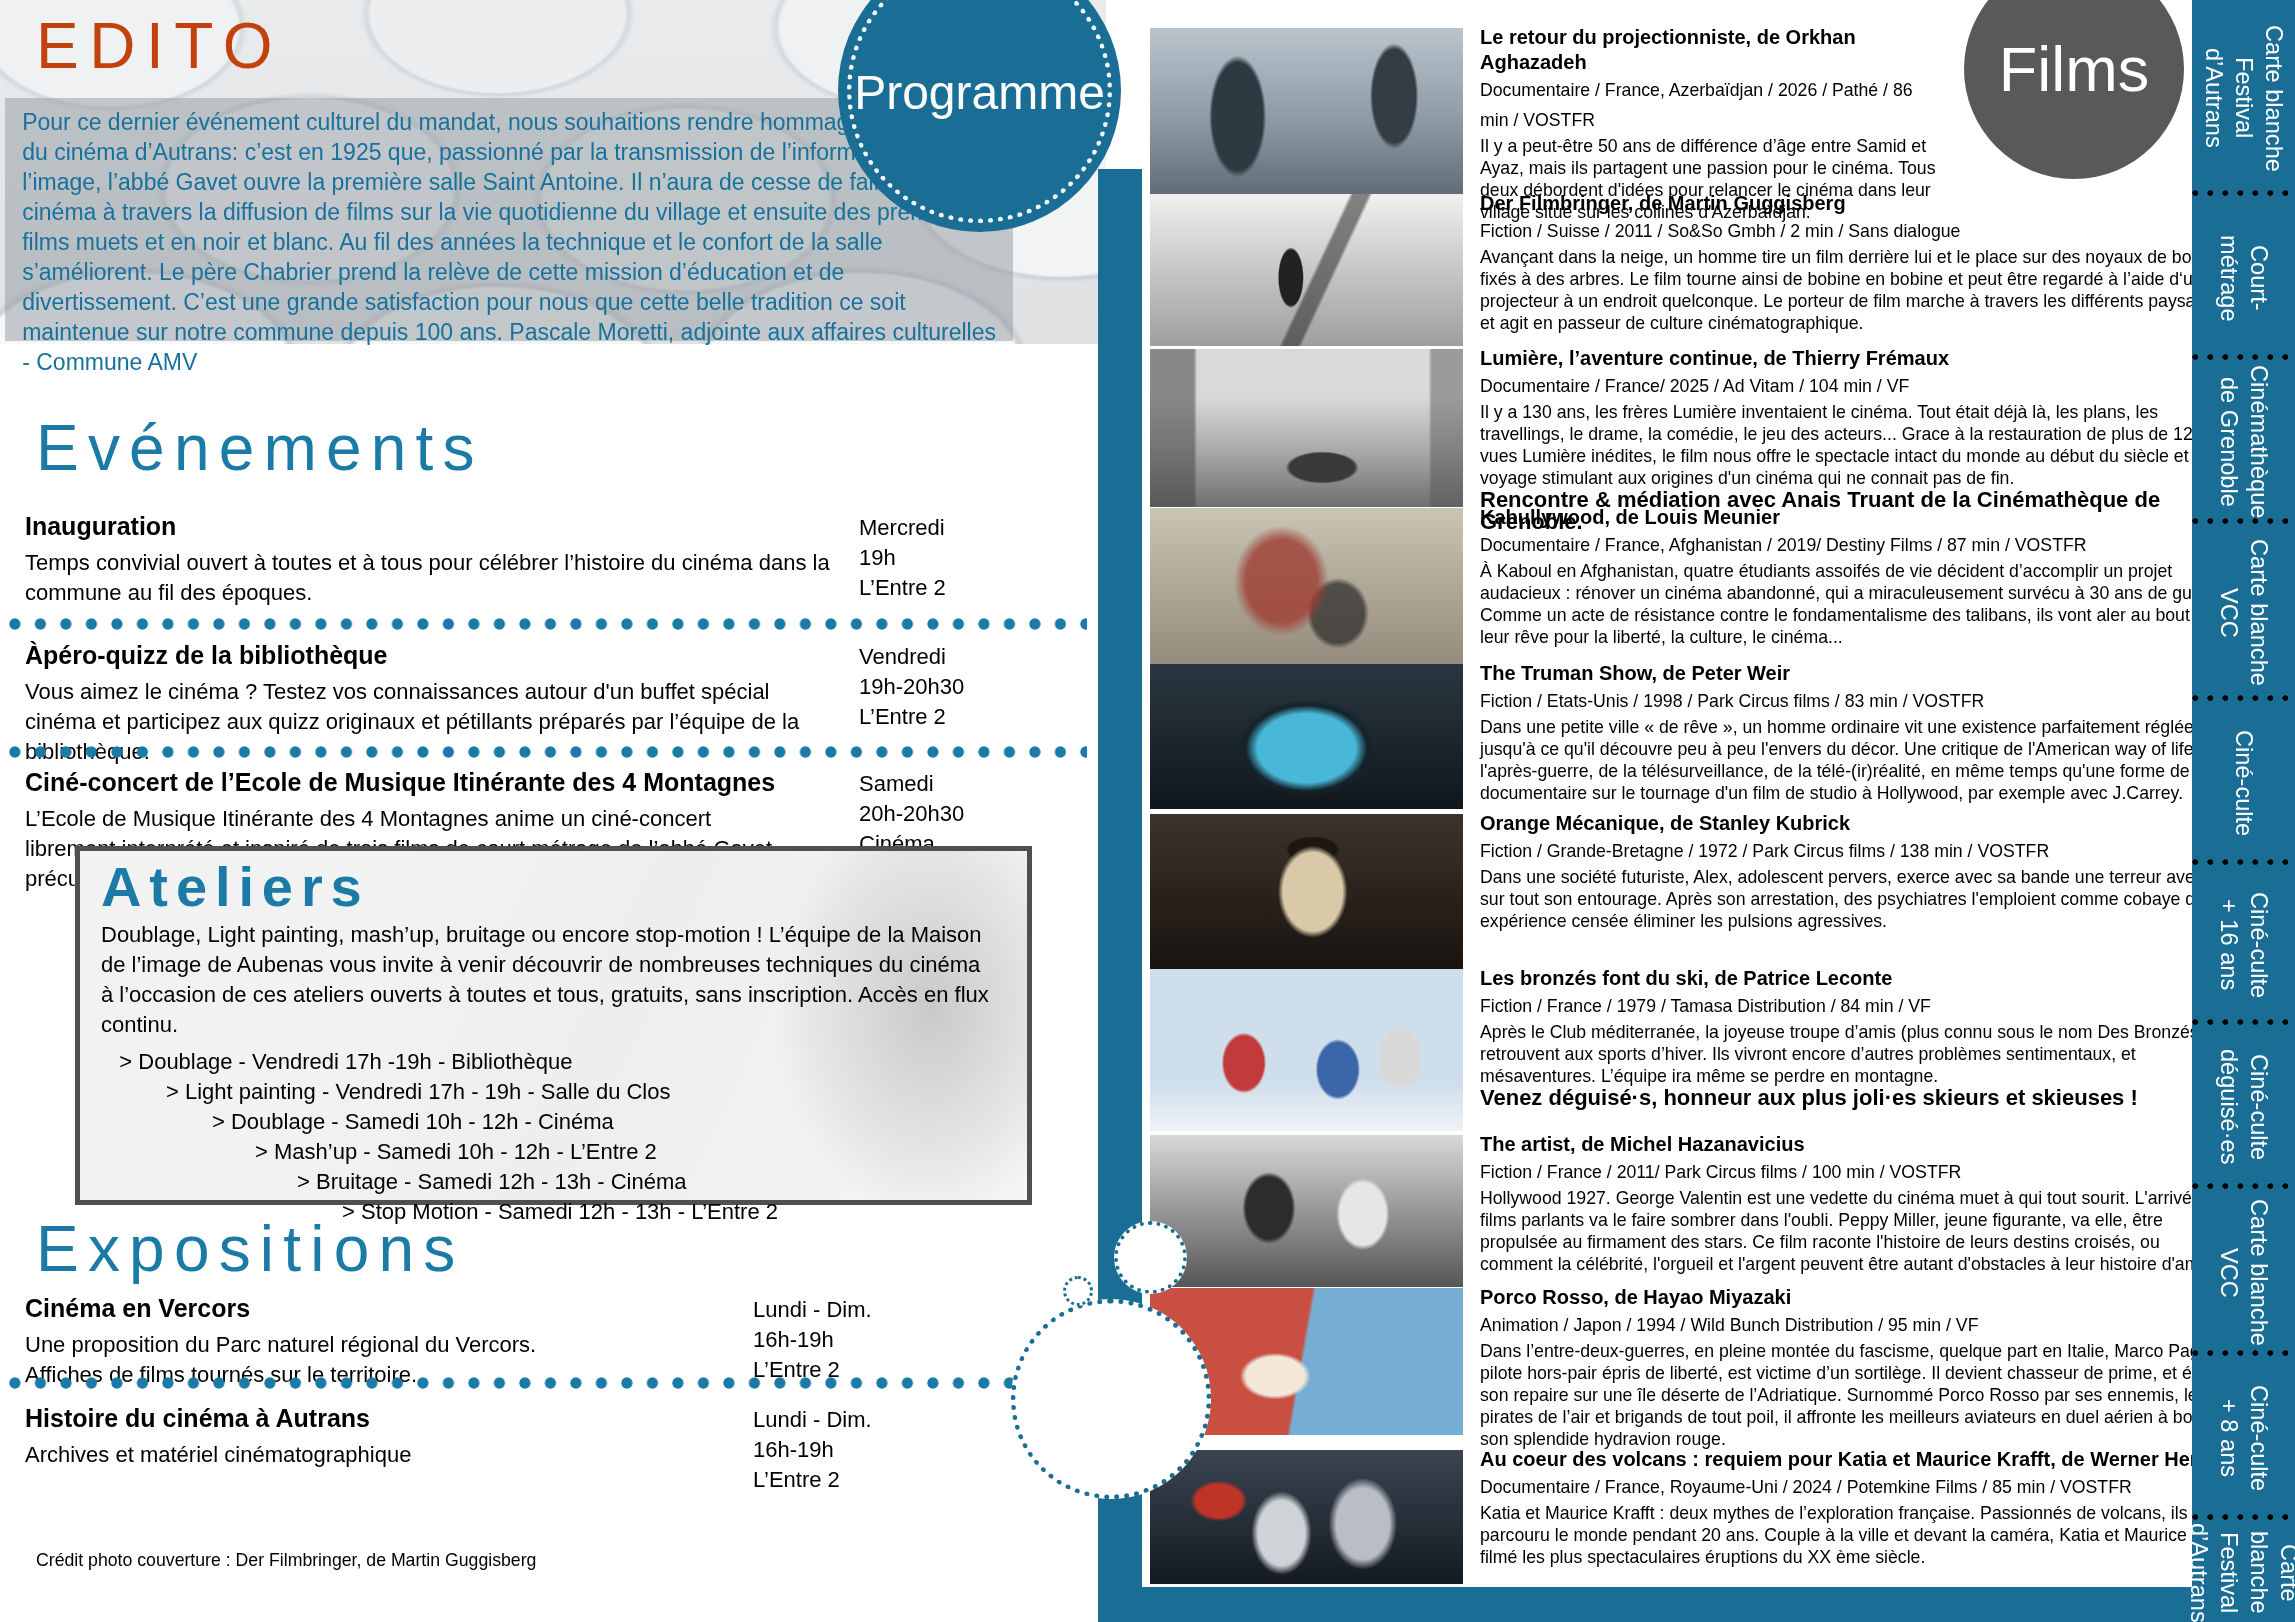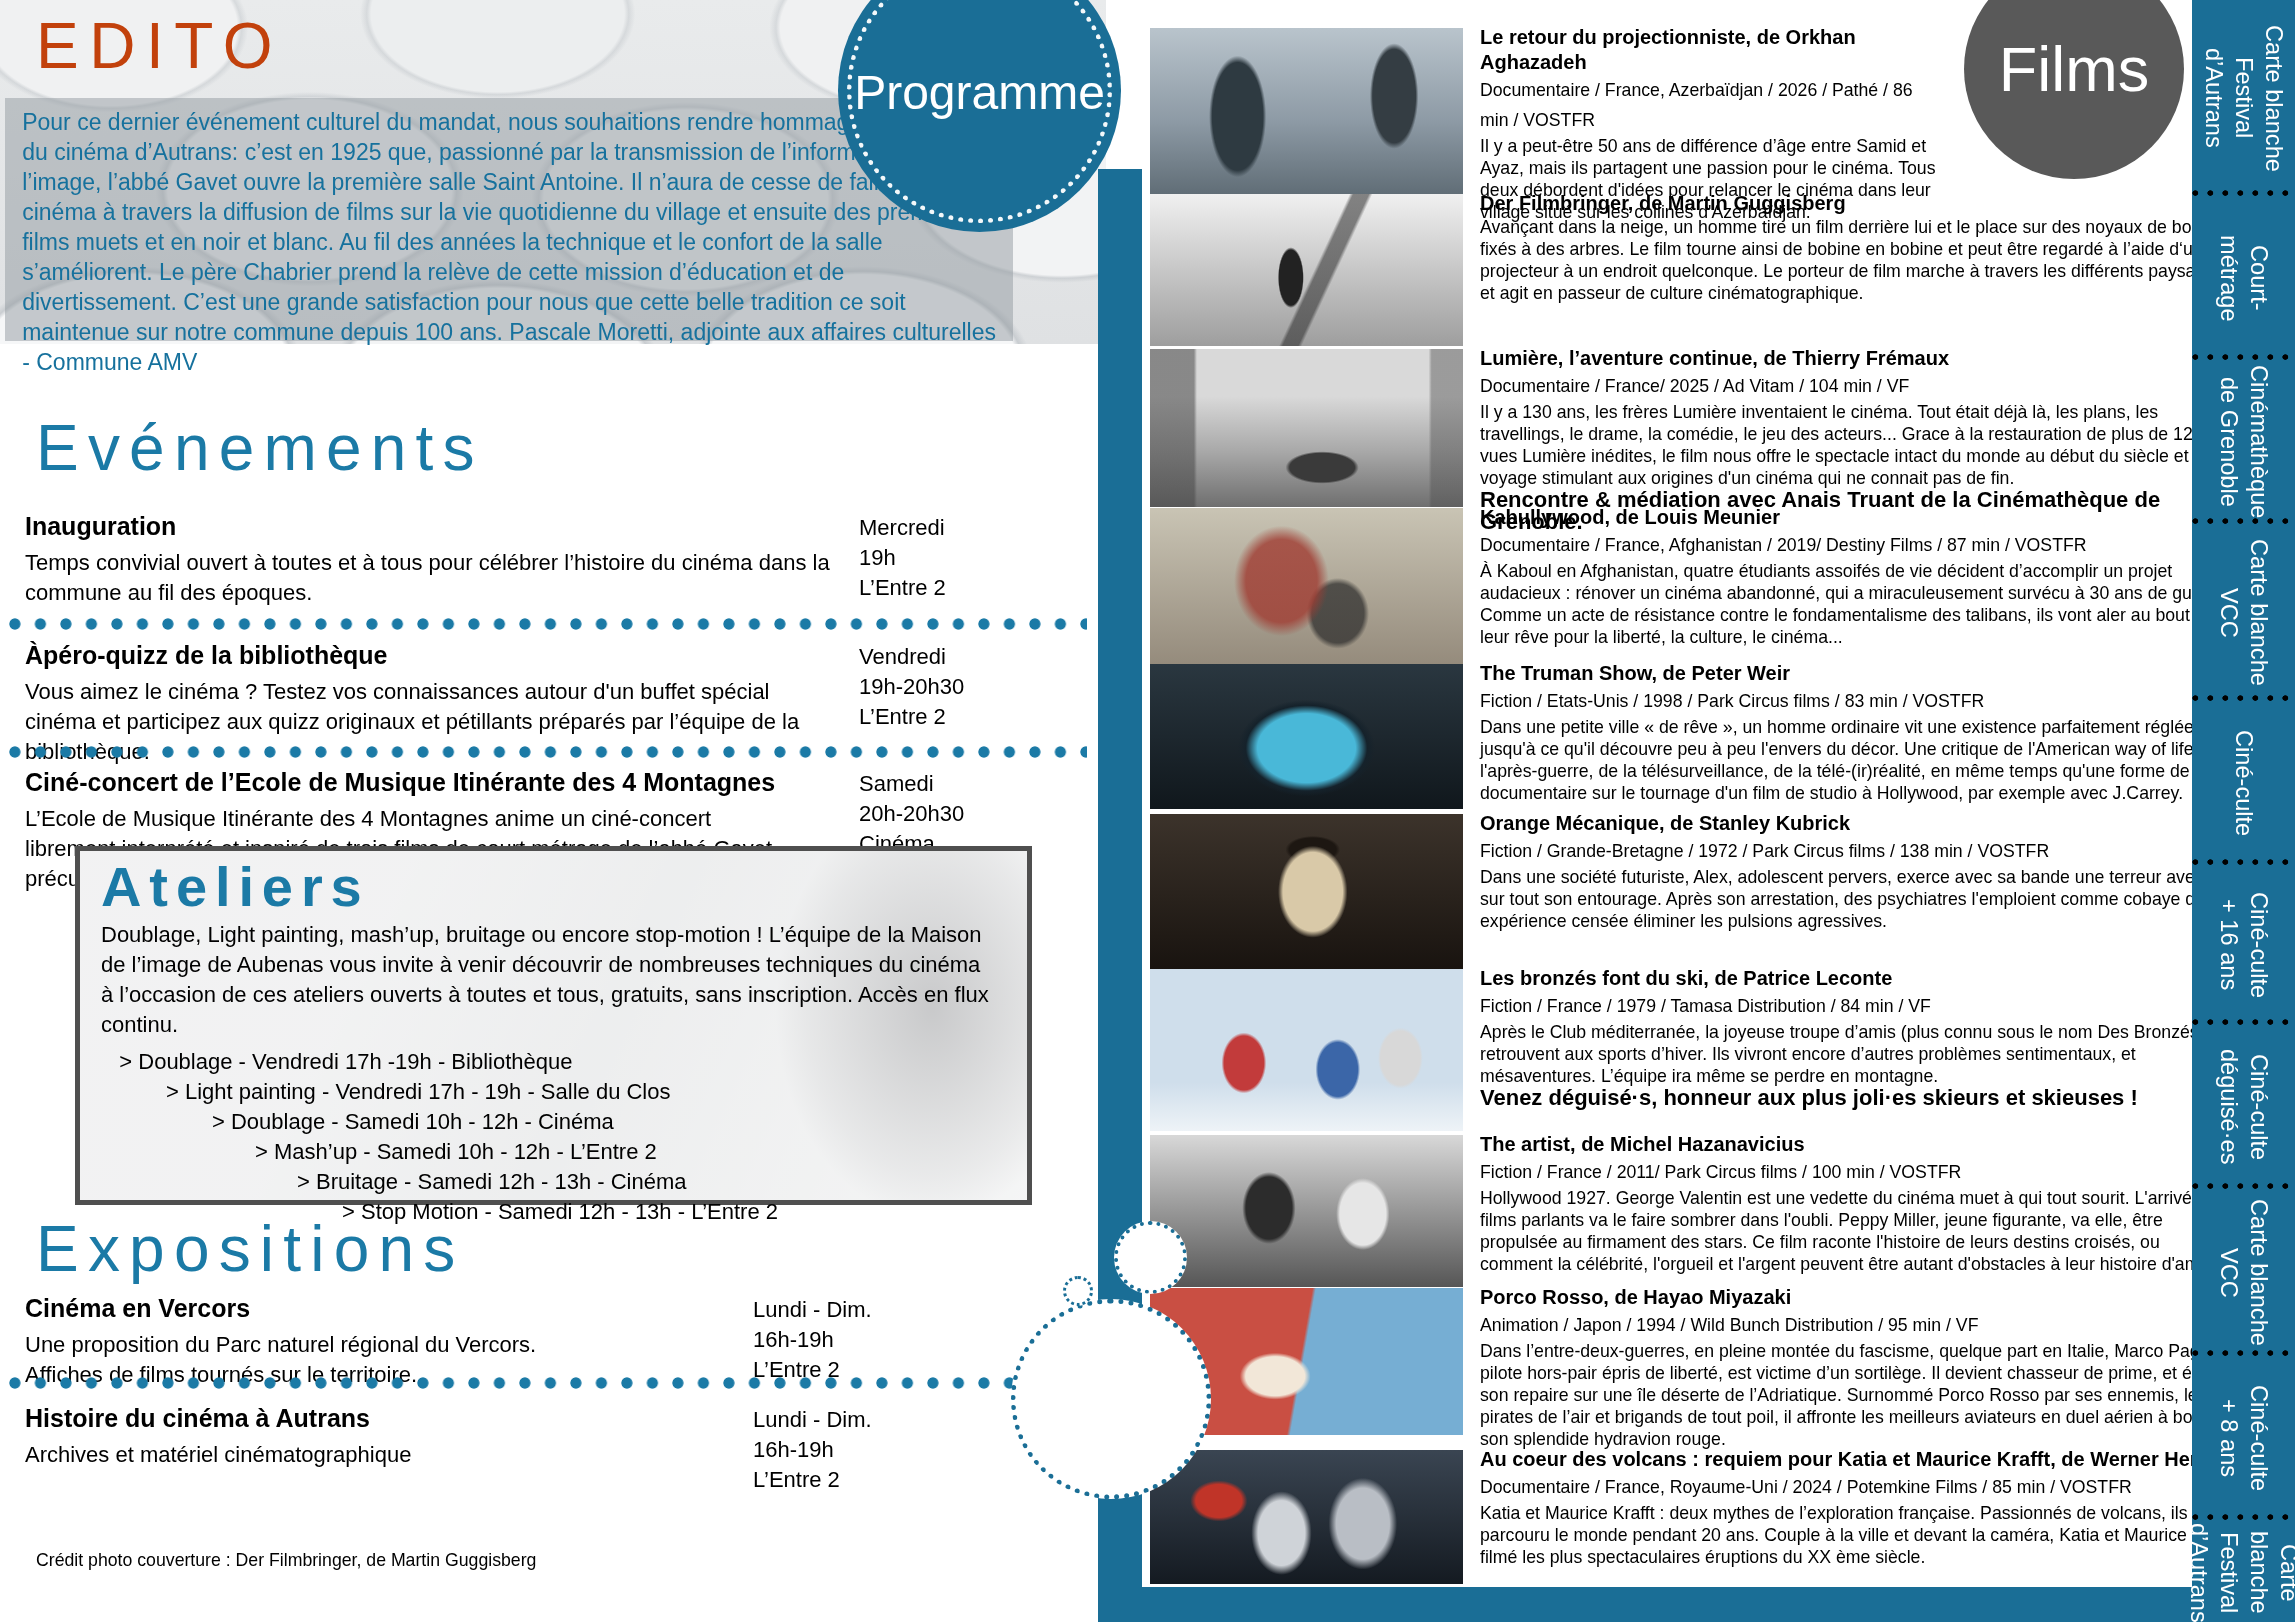--- a/index.html
+++ b/index.html
@@ -252,20 +252,21 @@
       <div class="film-meta">Documentaire / France, Azerbaïdjan / 2026 / Pathé / 86 min / VOSTFR</div>
       <div class="film-desc">Il y a peut-être 50 ans de différence d’âge entre Samid et Ayaz, mais ils partagent une passion pour le cinéma. Tous deux débordent d'idées pour relancer le cinéma dans leur village situé sur les collines d'Azerbaïdjan.</div>
       <div class="film-note"></div>
     </div>
   </div>
 
   <div class="film" id="f2">
     <div class="film-img img2"></div>
     <div class="film-text">
       <div class="film-title">Der Filmbringer, de Martin Guggisberg</div>
+      <div class="film-meta">Fiction / Suisse / 2011 / So&amp;So Gmbh / 2 min / Sans dialogue</div>
       <div class="film-desc">Avançant dans la neige, un homme tire un film derrière lui et le place sur des noyaux de bobine fixés à des arbres. Le film tourne ainsi de bobine en bobine et peut être regardé à l’aide d‘un projecteur à un endroit quelconque. Le porteur de film marche à travers les différents paysages et agit en passeur de culture cinématographique.</div>
       <div class="film-note"></div>
     </div>
   </div>
 
   <div class="film" id="f3">
     <div class="film-img img3"></div>
     <div class="film-text">
       <div class="film-title">Lumière, l’aventure continue, de Thierry Frémaux</div>
       <div class="film-meta">Documentaire / France/ 2025 / Ad Vitam / 104 min / VF</div>

